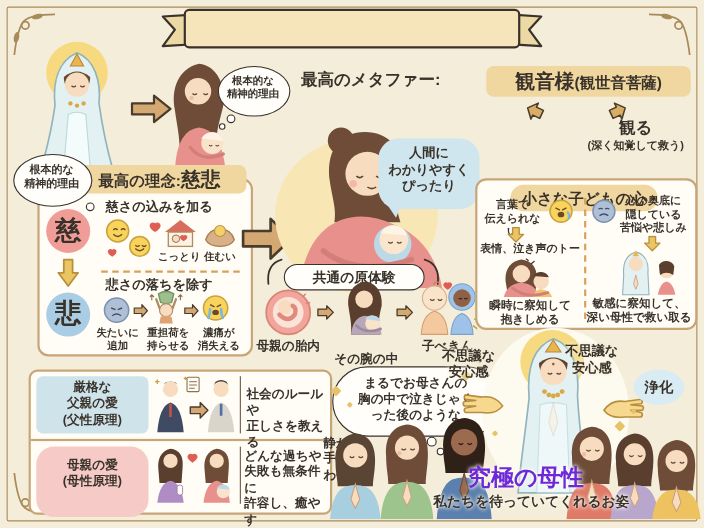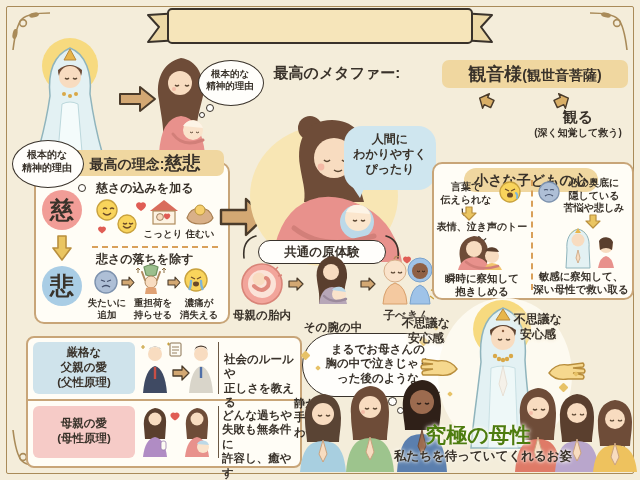--- a/index.html
+++ b/index.html
@@ -325,21 +325,21 @@
     <polygon points="34,29 43,29 43,25 50,32 43,39 43,35 34,35" fill="#d3a873" stroke="#4a3b2a" stroke-width="1.3" stroke-linejoin="round"></polygon>
     <circle cx="62" cy="13" r="7" fill="#f8dcc0"></circle>
     <path d="M55,10 a8,8 0 0 1 14,0 L67,6 Q62,3 57,6 Z" fill="#4a392b"></path>
     <path d="M50,52 Q52,28 62,25 Q72,28 74,52 Z" fill="#d9d5ca"></path>
     <path d="M62,26 l0,11" stroke="#4f6fa8" stroke-width="2.4"></path>
   </svg>
   <div class="divline" style="left:218px;top:342px;height:52px;"></div>
   <div class="abs t" style="left:224px;top:352px;width:72px;font-size:11.5px;">社会のルールや
 正しさを教える</div>
 
-  <div class="abs c" style="left:33px;top:406px;width:102px;height:52px;background:#f6cbc7;border-radius:6px;">
+  <div class="abs c" style="left:33px;top:406px;width:102px;height:64px;background:#f6cbc7;border-radius:16px;">
     <span class="t" style="display:inline-block;margin-top:10px;font-size:11.5px;line-height:1.3;">母親の愛
 (母性原理)</span>
   </div>
   <svg class="abs" style="left:139px;top:405px;" width="76" height="54">
     <path d="M16,3 C7,5 4,13 5,22 L6,34 L26,34 L27,20 C28,9 24,4 16,3 Z" fill="#5a3f2e"></path>
     <circle cx="16" cy="14" r="6.5" fill="#f8dcc0"></circle>
     <path d="M4,52 Q6,34 16,32 Q26,34 28,52 Z" fill="#b08cc4"></path>
     <rect x="22" y="36" width="5" height="9" rx="2" fill="#fdfbf3" stroke="#9a7fae" stroke-width="0.8"></rect>
     <path d="M36,8 a3,3 0 0 1 4.6,2 q0,2.8 -4.6,5.6 q-4.6,-2.8 -4.6,-5.6 a3,3 0 0 1 4.6,-2 Z" fill="#e05d55"></path>
     <path d="M58,3 C49,5 46,13 47,22 L48,34 L68,34 L69,20 C70,9 66,4 58,3 Z" fill="#6e4c38"></path>
@@ -437,16 +437,19 @@
   <div class="sp" style="left:420px;top:338px;"></div>
   <div class="sp s" style="left:434px;top:326px;"></div>
   <div class="sp" style="left:560px;top:384px;"></div>
   <div class="sp s" style="left:574px;top:372px;"></div>
   <div class="sp s" style="left:448px;top:392px;"></div>
 
   <div class="abs t c" style="left:390px;top:316px;width:72px;font-size:12px;text-shadow:0 0 4px #f4edda,0 0 4px #f4edda;">不思議な
 安心感</div>
   <div class="abs t c" style="left:502px;top:312px;width:72px;font-size:12px;text-shadow:0 0 4px #f4edda,0 0 4px #f4edda;">不思議な
 安心感</div>
-  <div class="abs t c" style="left:398px;top:422px;width:160px;font-size:21px;color:#4d7c0f;text-shadow:0 0 3px #fdfaf0,0 0 5px #fdfaf0;z-index:5;">究極の母性</div>
+  <div class="abs c" style="left:576px;top:336px;width:46px;height:32px;background:#d9ecf4;border-radius:50%;">
+    <span class="t" style="font-size:13px;line-height:32px;">浄化</span>
+  </div>
+  <div class="abs t c" style="left:398px;top:422px;width:160px;font-size:21px;color:#6d28d9;text-shadow:0 0 3px #fdfaf0,0 0 5px #fdfaf0;z-index:5;">究極の母性</div>
   <div class="abs t c" style="left:378px;top:449px;width:210px;font-size:12.5px;text-shadow:0 0 3px #fdfaf0,0 0 5px #fdfaf0;z-index:5;">私たちを待っていてくれるお姿</div>
 
 </div>
 
 </body></html>

